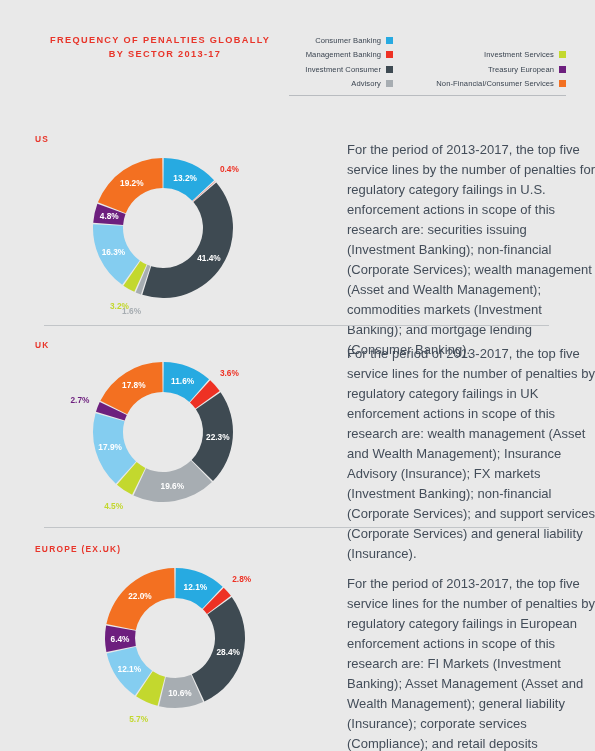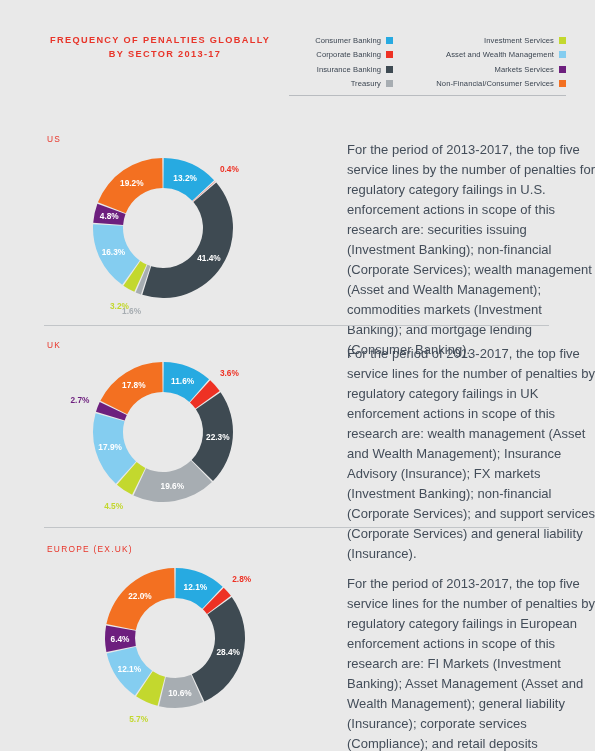--- a/index.html
+++ b/index.html
@@ -76,24 +76,24 @@
   .section { position:absolute; left:0; width:595px; }
   .sec-rule {
     position:absolute;
     left:44px;
     width:505px; height:1px;
     background:#c2c5c8;
     top:0;
   }
   .region-label {
     position:absolute;
-    left:47px;
+    left:35px;
     color:#e8352a;
     font-size:8.4px;
-    font-weight:normal;
+    font-weight:bold;
     letter-spacing:1.25px;
   }
   .desc {
     position:absolute;
     left:305px;
     width:250px;
     font-size:13px;
     line-height:20px;
     color:#434d59;
     letter-spacing:0.02px;
@@ -120,43 +120,39 @@
       <span class="l2">BY SECTOR 2013-17</span>
     </div>
 
     <div class="legend">
       <div class="legend-col left" id="legend-left">
           <div class="legend-row">
             <span class="legend-label">Consumer Banking</span>
             <span class="swatch" style="background: rgb(39, 170, 225);"></span>
           </div>
           <div class="legend-row">
-            <span class="legend-label">Corporate Banking</span>
+            <span class="legend-label">Management Banking</span>
             <span class="swatch" style="background: rgb(238, 49, 36);"></span>
           </div>
           <div class="legend-row">
-            <span class="legend-label">Insurance Banking</span>
+            <span class="legend-label">Investment Consumer</span>
             <span class="swatch" style="background: rgb(62, 74, 82);"></span>
           </div>
           <div class="legend-row">
-            <span class="legend-label">Treasury</span>
+            <span class="legend-label">Advisory</span>
             <span class="swatch" style="background: rgb(167, 173, 178);"></span>
           </div>
         </div>
       <div class="legend-col right" id="legend-right">
           <div class="legend-row">
             <span class="legend-label">Investment Services</span>
             <span class="swatch" style="background: rgb(195, 216, 46);"></span>
           </div>
           <div class="legend-row">
-            <span class="legend-label">Asset and Wealth Management</span>
-            <span class="swatch" style="background: rgb(132, 205, 240);"></span>
-          </div>
-          <div class="legend-row">
-            <span class="legend-label">Markets Services</span>
+            <span class="legend-label">Treasury European</span>
             <span class="swatch" style="background: rgb(109, 31, 126);"></span>
           </div>
           <div class="legend-row">
             <span class="legend-label">Non-Financial/Consumer Services</span>
             <span class="swatch" style="background: rgb(243, 112, 33);"></span>
           </div>
         </div>
     </div>
     <div class="legend-rule"></div>
   </div>

